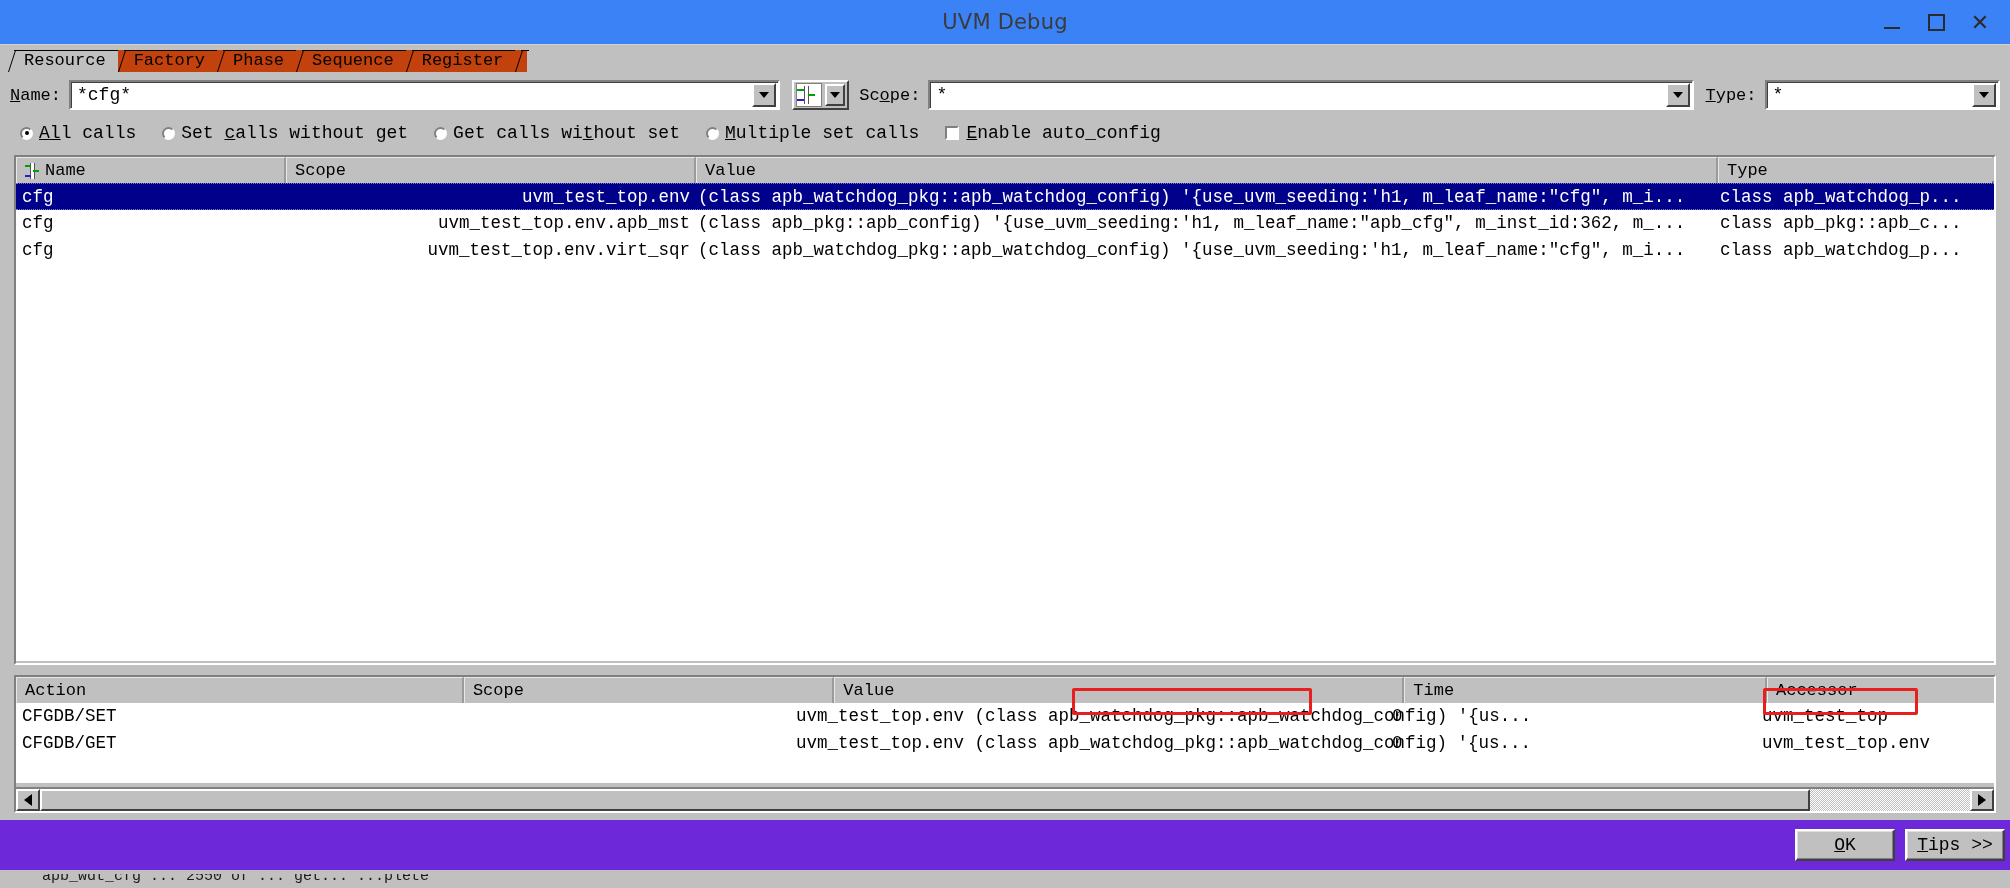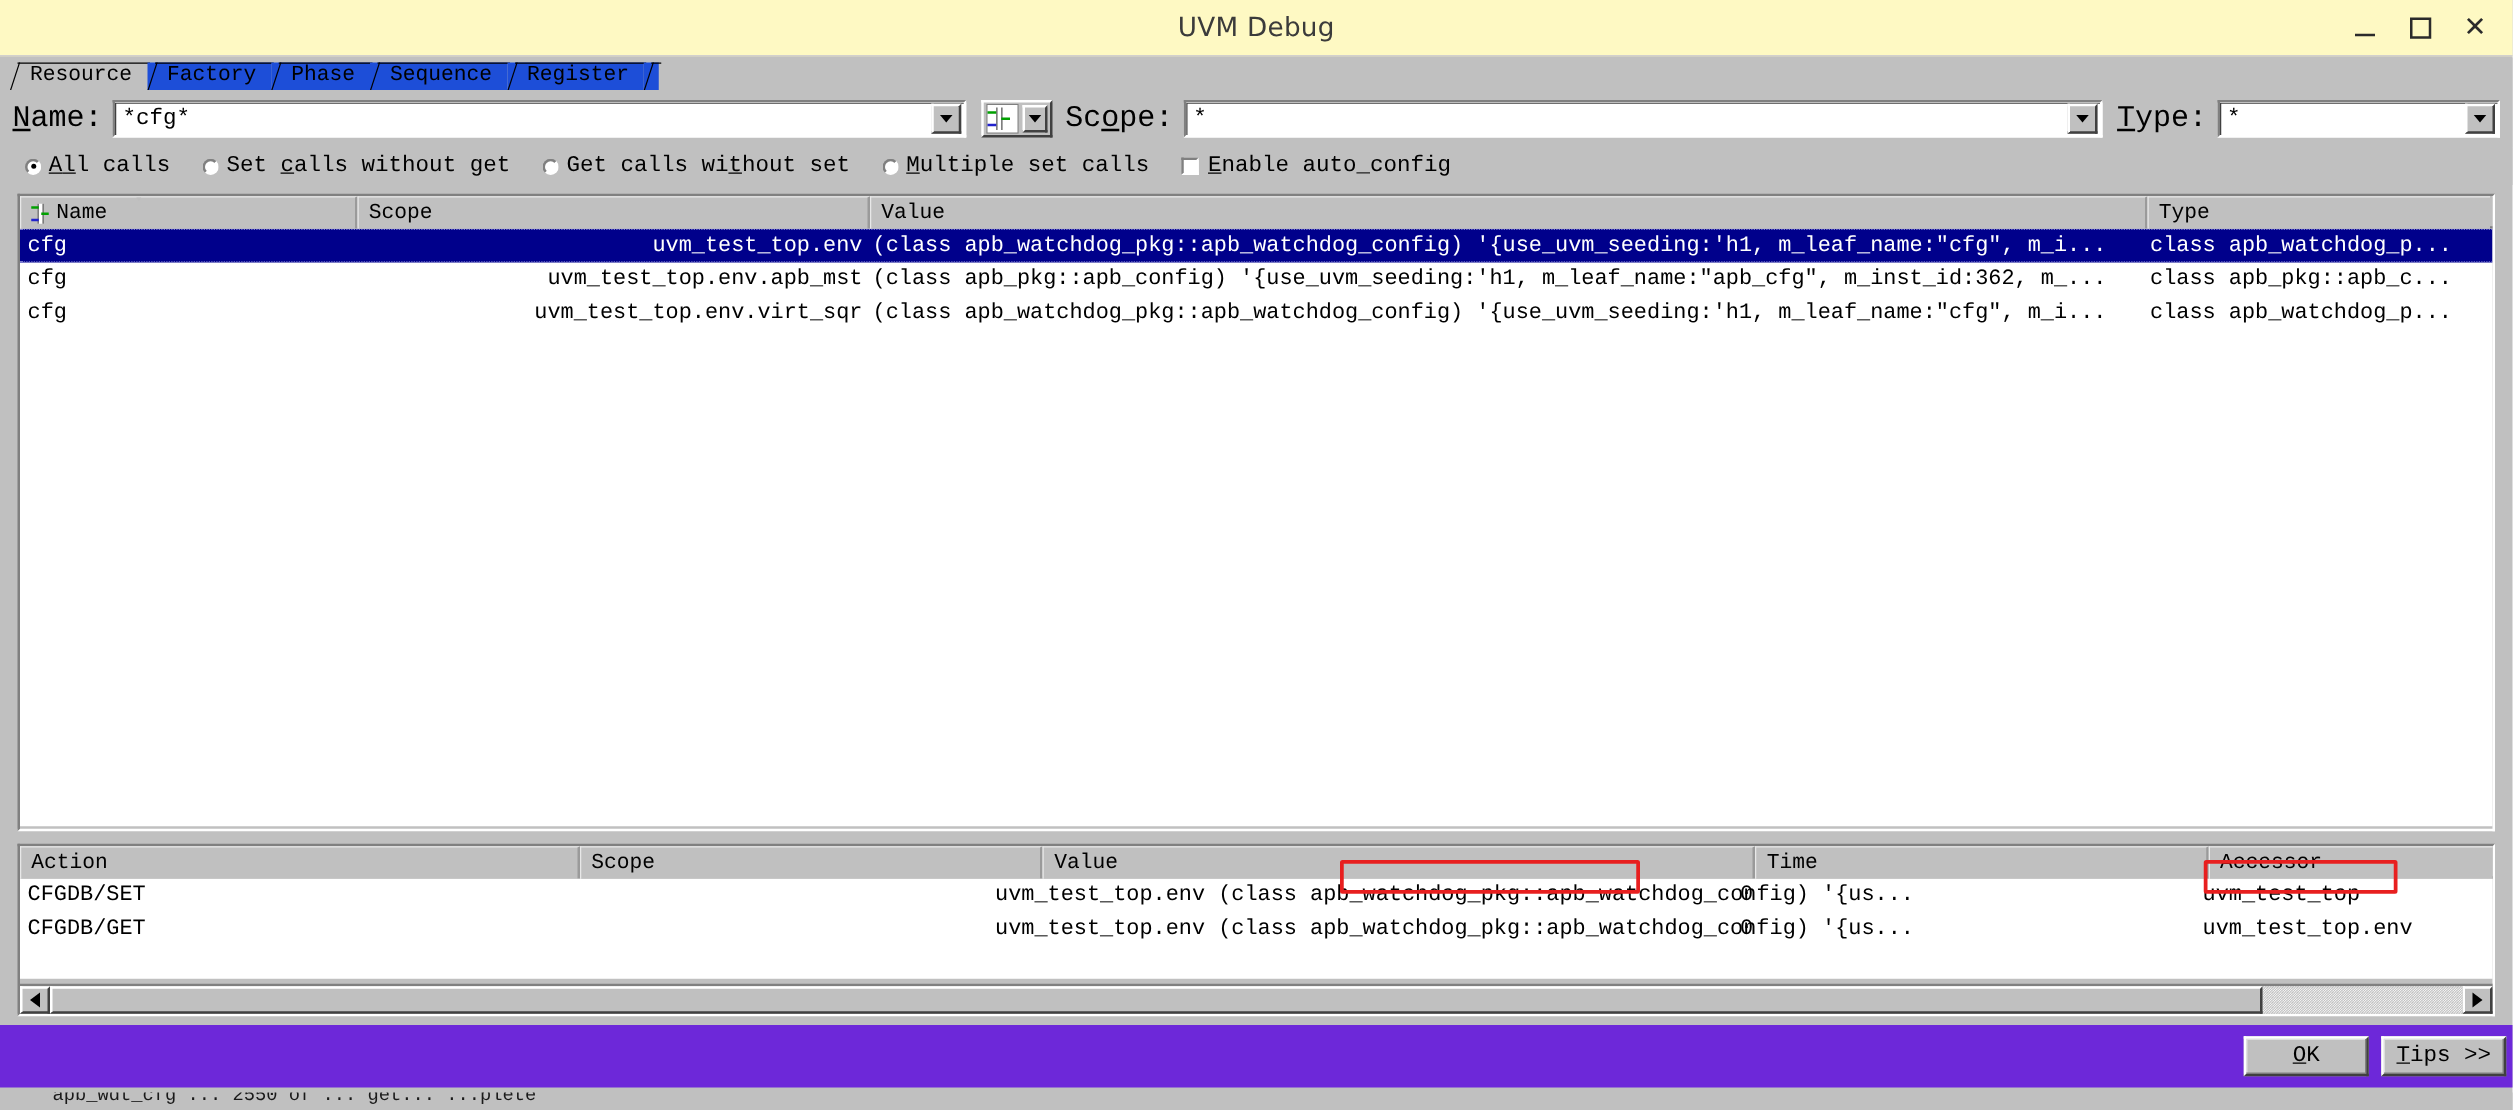--- a/index.html
+++ b/index.html
@@ -20,21 +20,21 @@
     background: #c0c0c0;
     box-sizing: border-box;
   }
 
   
   .titlebar {
     position: absolute;
     top: 0; left: 0;
     width: 2010px;
     height: 45px;
-    background: #fef9c3;
+    background: #3b82f6;
     border-bottom: 1px solid #d2d0cd;
     box-sizing: border-box;
   }
   .titlebar-text {
     position: absolute;
     top: 0; left: 0;
     width: 2010px;
     height: 45px;
     line-height: 45px;
     text-align: center;
@@ -89,21 +89,21 @@
     align-items: flex-end;
     height: 26px;
   }
   .tab {
     position: relative;
     height: 22px;
     padding: 0 12px 0 16px;
     line-height: 22px;
     font-size: 17px;
     color: #000;
-    background: #1d4ed8;
+    background: #c2410c;
     white-space: nowrap;
     cursor: default;
   }
   .tab::before {
     content: "";
     position: absolute;
     left: 0; top: 0;
     width: 12px; height: 22px;
     border-left: 1px solid #000;
     transform: skewX(-18deg);
@@ -132,21 +132,21 @@
     box-sizing: border-box;
   }
   .fb-row {
     position: absolute;
     left: 10px; top: 6px;
     display: flex;
     align-items: center;
     height: 34px;
   }
   .fld-label {
-    font-size: 24px;
+    font-size: 17px;
     color: #000;
     margin-right: 8px;
     white-space: nowrap;
   }
   .ul { text-decoration: underline; }
   .textfield {
     height: 30px;
     background: #fff;
     border: 2px solid;
     border-color: #808080 #ffffff #ffffff #808080;

